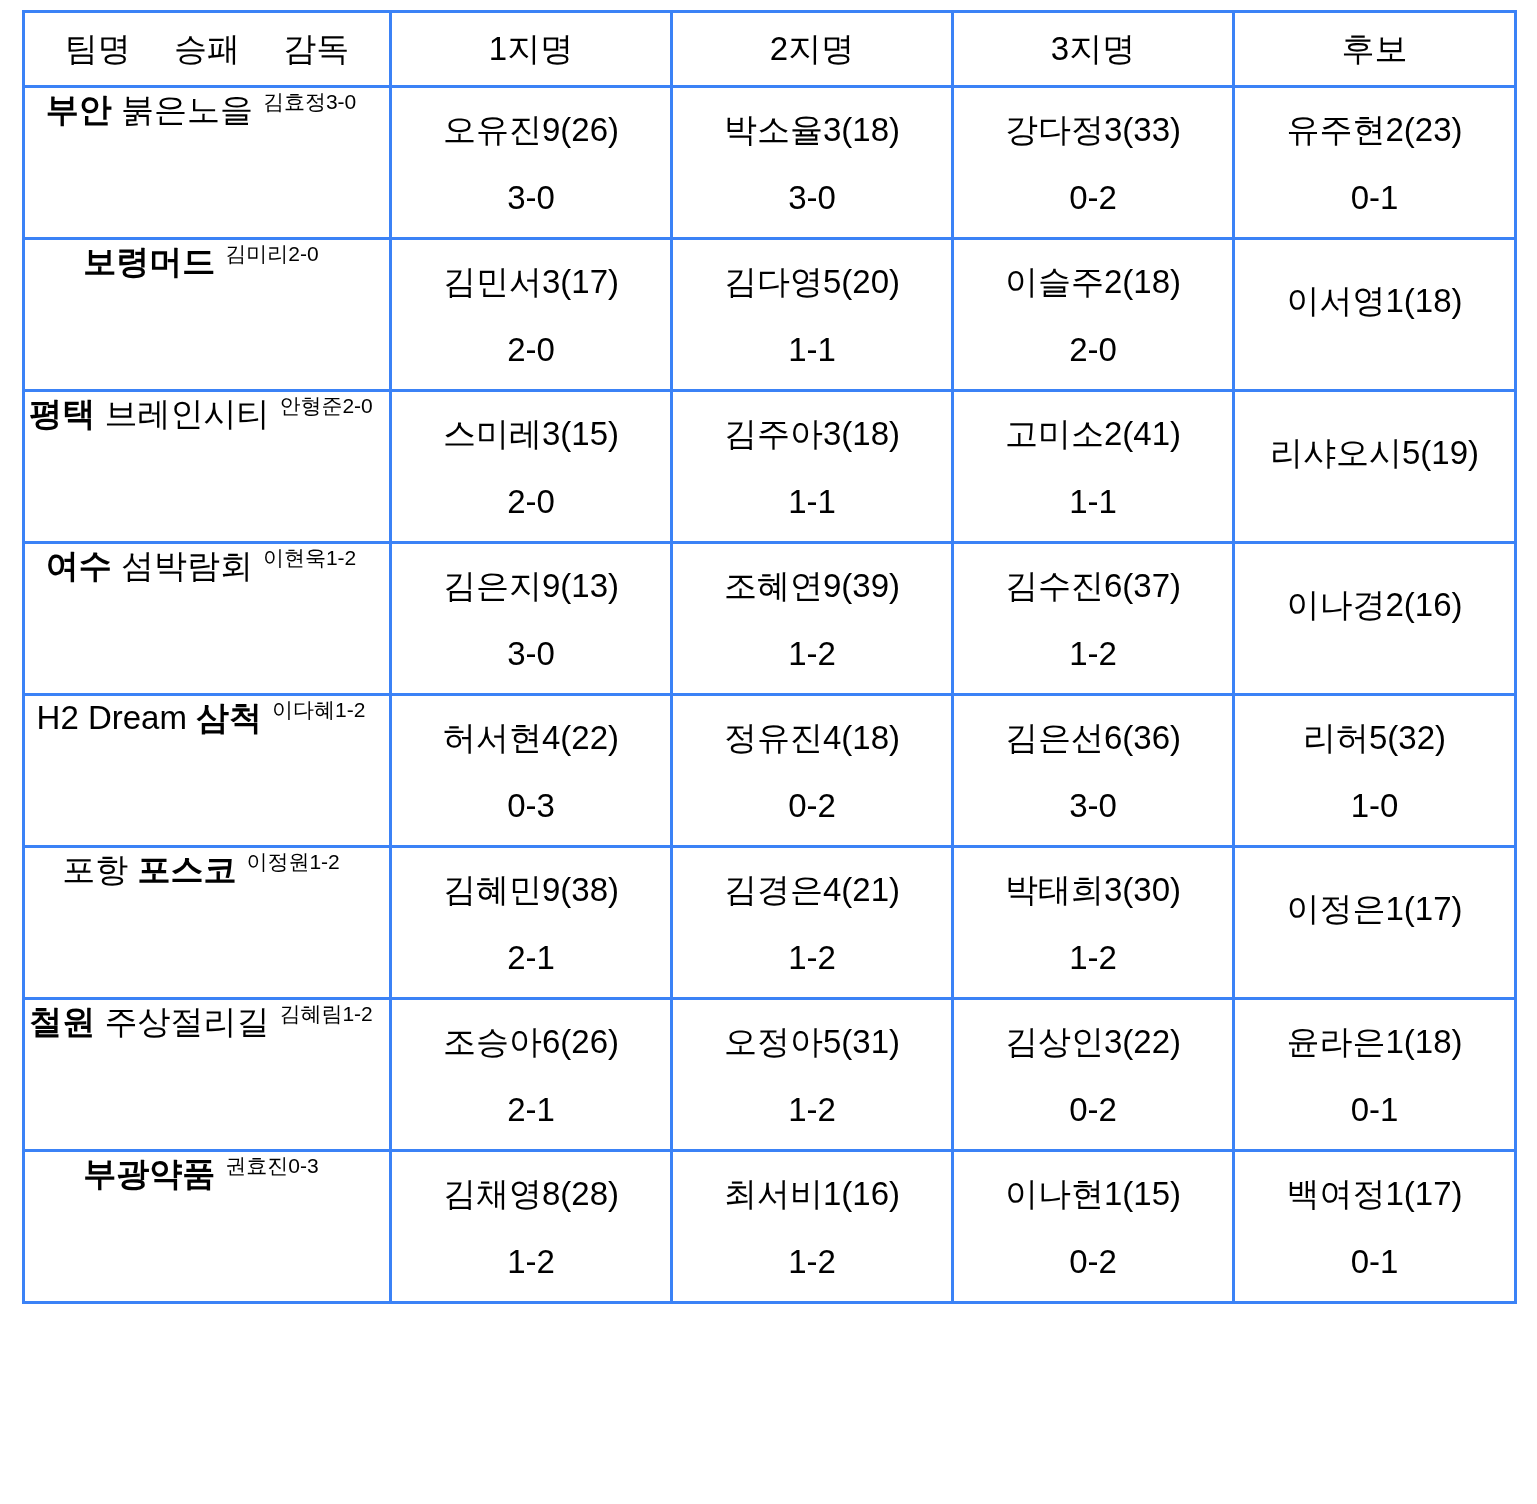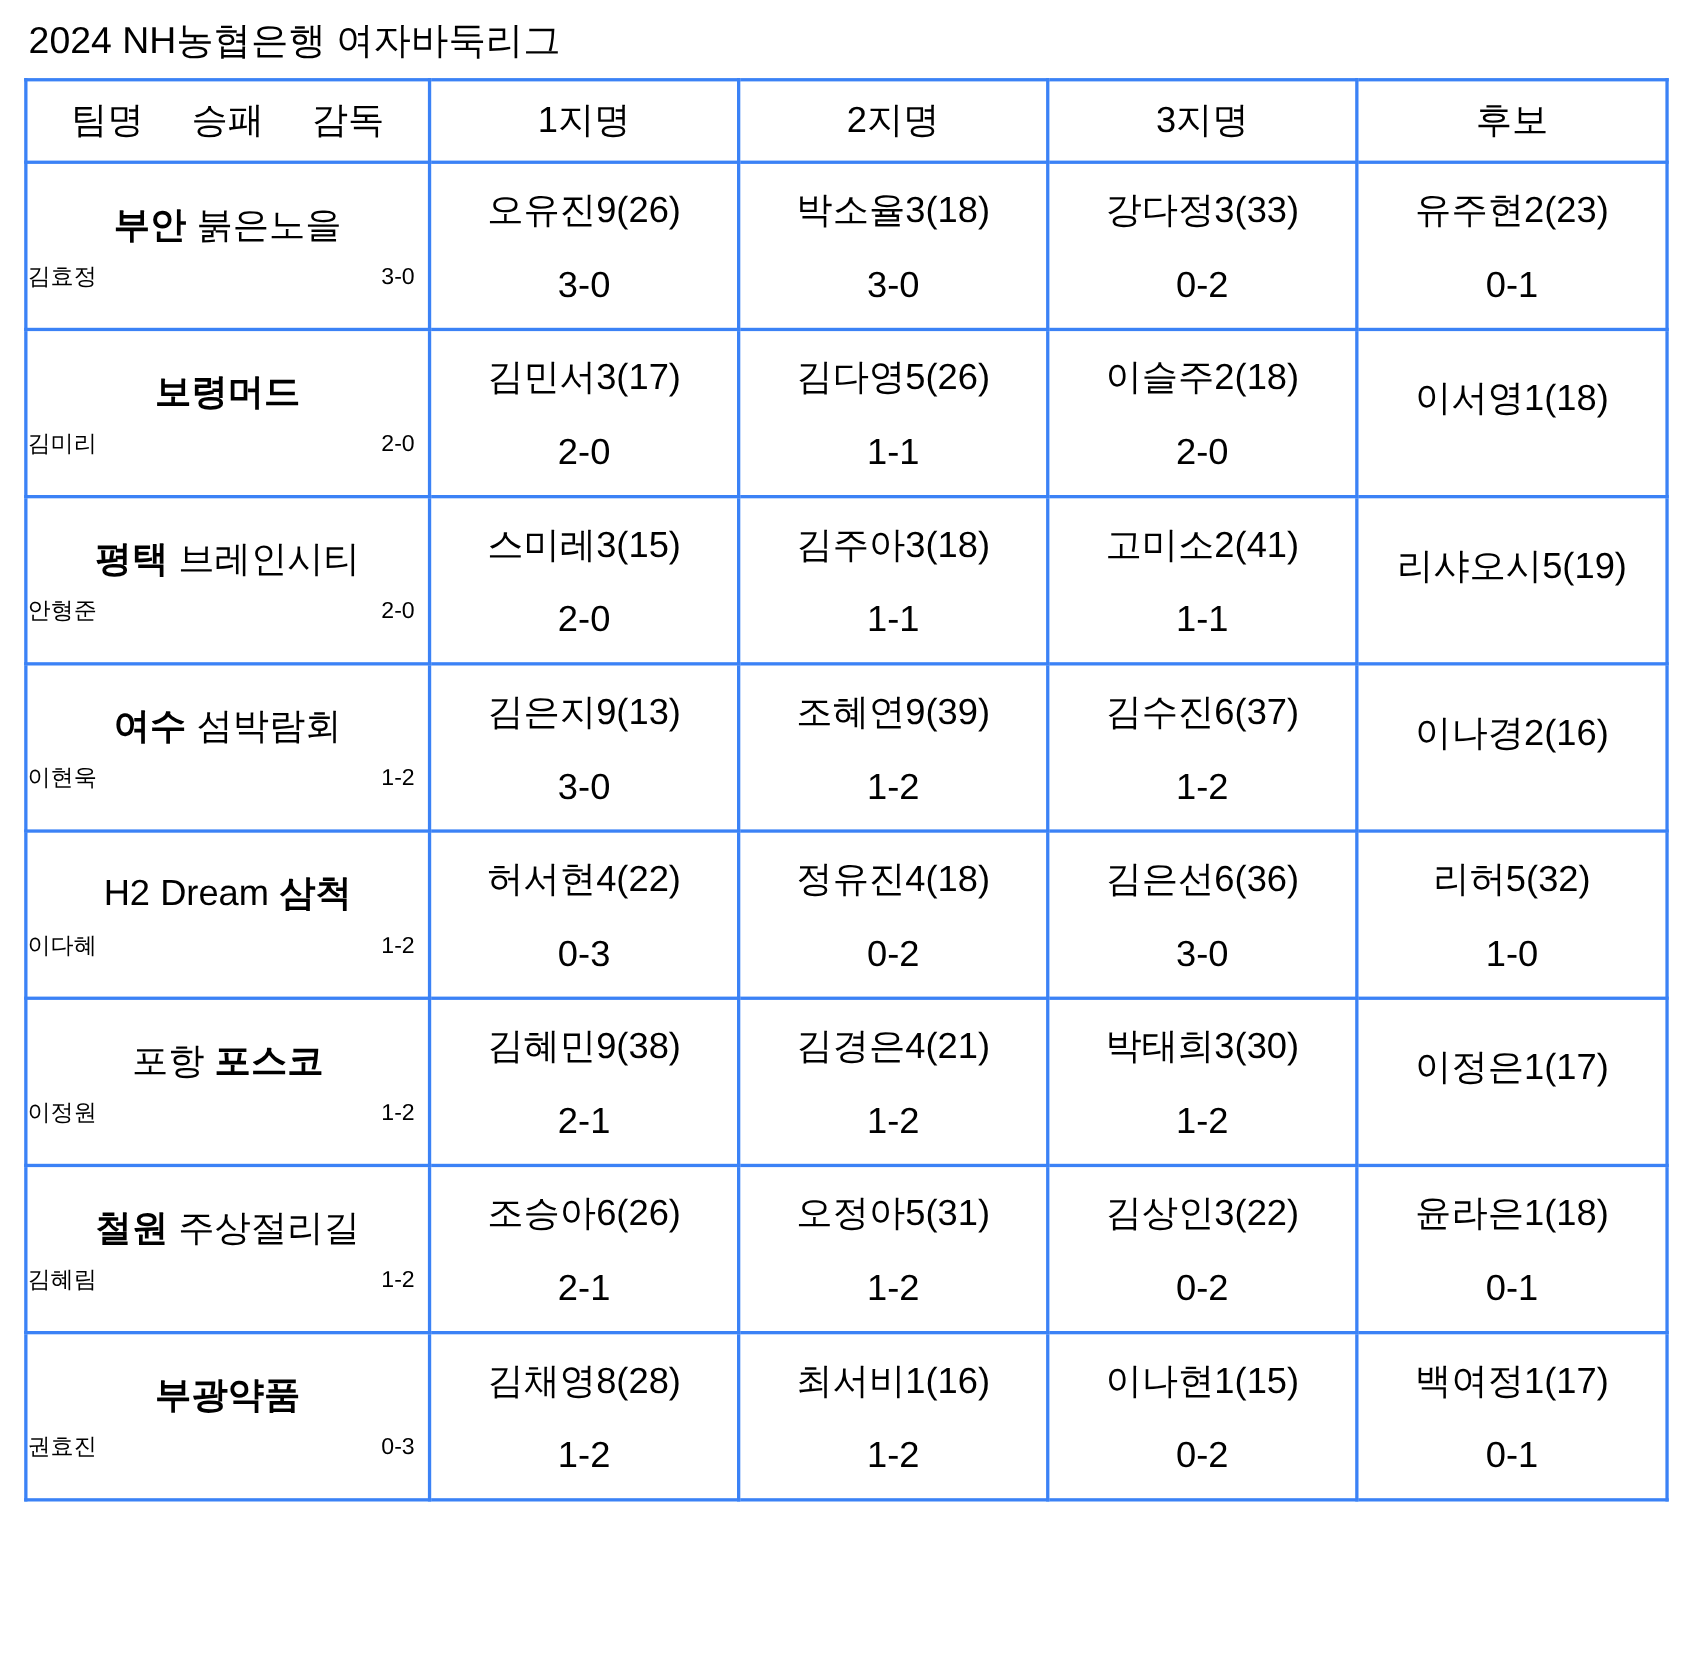--- a/index.html
+++ b/index.html
@@ -94,33 +94,32 @@
   .cell-inner {
     display: flex;
     flex-direction: column;
     justify-content: center;
     align-items: center;
     height: 100%;
     gap: 26px;
   }
   .team-inner {
     display: flex;
-    flex-direction: column;
+    flex-direction: row;
     justify-content: center;
     height: 100%;
     gap: 10px;
   }
   tbody tr { height: 152px; }
 </style>
 </head>
 <body>
 
 <div class="page">
 
-  <div class="title">2024 NH농협은행 여자바둑리그</div>
 
   <table class="league">
     <colgroup>
       <col class="c-team">
       <col class="c-pick">
       <col class="c-pick2">
       <col class="c-pick3">
       <col class="c-sub">
     </colgroup>
     <thead>
@@ -185,21 +184,21 @@
             </div>
           </td>
           <td class="player-cell">
             <div class="cell-inner">
               <span class="pname">김민서3(17)</span>
               <span class="pscore">2-0</span>
             </div>
           </td>
           <td class="player-cell">
             <div class="cell-inner">
-              <span class="pname">김다영5(26)</span>
+              <span class="pname">김다영5(20)</span>
               <span class="pscore">1-1</span>
             </div>
           </td>
           <td class="player-cell">
             <div class="cell-inner">
               <span class="pname">이슬주2(18)</span>
               <span class="pscore">2-0</span>
             </div>
           </td>
           <td class="player-cell">

